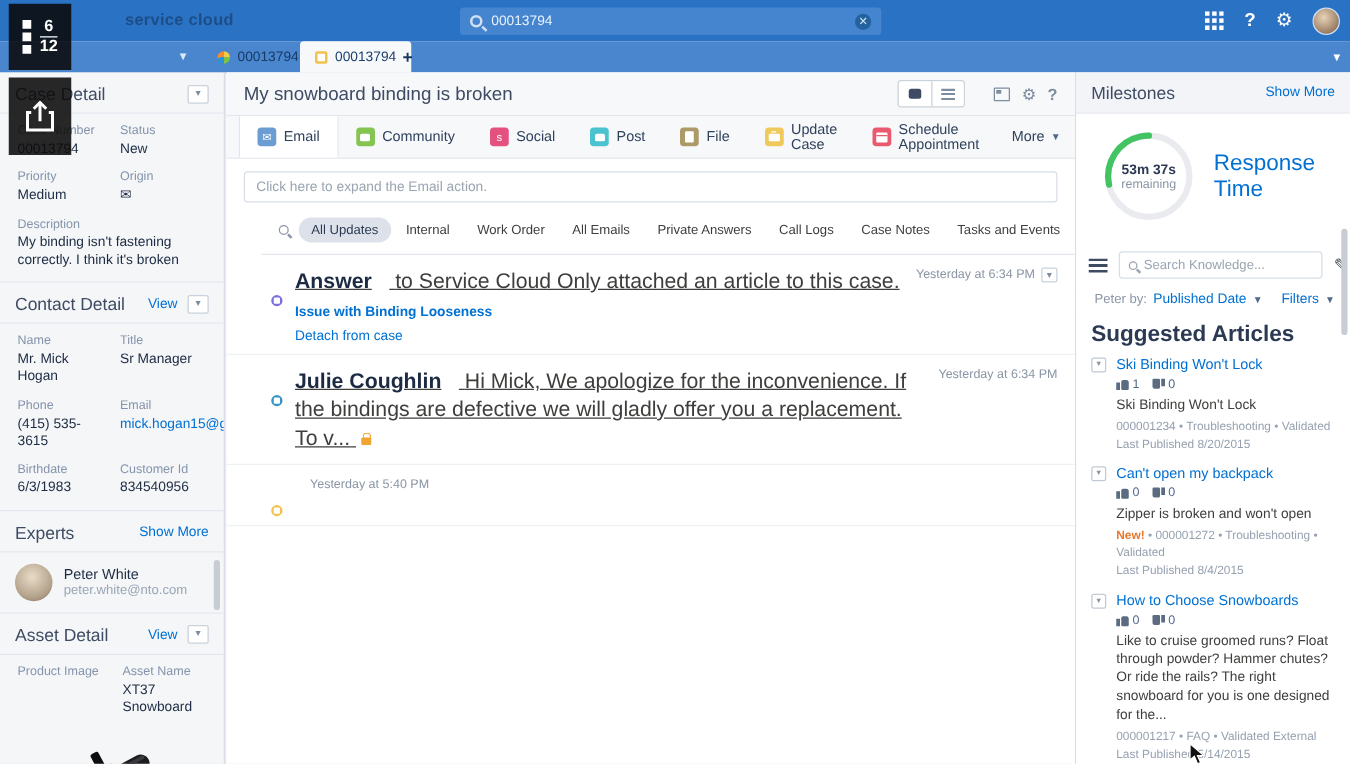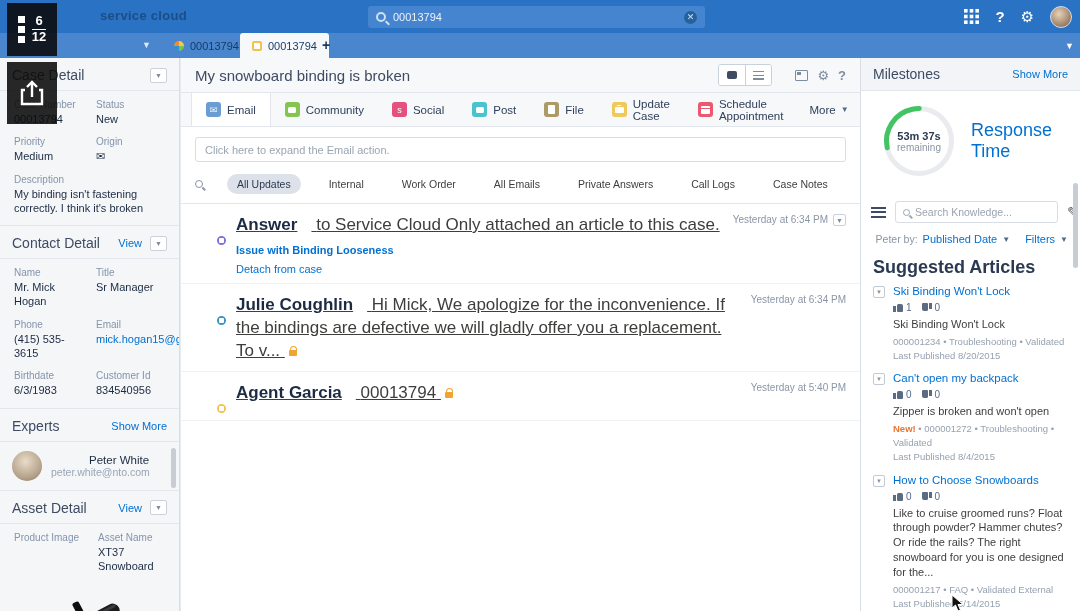--- a/index.html
+++ b/index.html
@@ -52,21 +52,21 @@
   .lnk { color:#0070d2; font-size:11px; cursor:pointer; text-decoration:none; }
   .dd-btn { width:17px; height:15px; border:1px solid #c9d1da; border-radius:2px; background:#fff; color:#7e8ca0;
     font-size:7px; display:flex; align-items:center; justify-content:center; cursor:pointer; }
   .fields { padding:8px 12px 10px 14px; display:grid; grid-template-columns:74px 1fr; column-gap:8px; row-gap:10px; border-bottom:1px solid #e3e7ed; }
   .field.full { grid-column:1 / span 2; }
   .flabel { font-size:10px; color:#8494ab; margin-bottom:2px; }
   .fvalue { font-size:11px; color:#1c2b43; line-height:1.3; }
   .fvalue.link { color:#0070d2; cursor:pointer; }
   .expert-row { display:flex; align-items:center; gap:9px; padding:9px 12px; border-bottom:1px solid #e3e7ed; position:relative; }
   .avatar-sm { width:30px; height:30px; border-radius:50%; background:radial-gradient(circle at 45% 35%, #e9dcc8, #b3a18a 65%, #77675a); flex:none; }
-  .expert-name { font-size:11.5px; color:#1c2b43;margin-left:38px; }
+  .expert-name { font-size:11.5px; color:#1c2b43; }
   .expert-mail { font-size:10.5px; color:#9aa6b5; }
   .lscroll { position:absolute; right:3px; top:6px; width:5px; height:40px; background:#c8cdd4; border-radius:3px; cursor:pointer; }
   .asset-grid { padding:8px 12px 6px 14px; display:grid; grid-template-columns:84px 1fr; border-bottom:1px solid #e3e7ed; }
   .board-wrap { grid-column:1 / span 2; padding:6px 0 4px 6px; }
 
   
   .case-head { height:35px; background:#f7f8fa; border-bottom:1px solid #e3e7ed; display:flex; align-items:center; padding:0 14px; }
   .case-title { font-size:15px; color:#3e4b63; flex:1; }
   .view-group { display:flex; border:1px solid #c9d1da; border-radius:3px; overflow:hidden; margin-right:14px; }
   .vg-btn { width:26px; height:20px; background:#fff; display:flex; align-items:center; justify-content:center; cursor:pointer; }
@@ -91,21 +91,21 @@
   .sh-cal { width:9px; height:8px; background:#fff; border-radius:1px; position:relative; }
   .sh-cal::before { content:''; position:absolute; top:2px; left:0; right:0; height:1.5px; background:#ea596e; }
   .more-tab { display:flex; align-items:center; gap:5px; padding:0 12px; font-size:11.5px; color:#30415c; cursor:pointer; }
   .caret { font-size:8px; color:#54698d; }
 
   .composer { margin:10px 14px 8px 14px; }
   .composer input { width:100%; height:25px; border:1px solid #d8dde6; border-radius:3px; background:#fff;
     font-size:11px; font-family:inherit; padding:0 9px; color:#3e3e3c; outline:none; }
   .composer input::placeholder { color:#9aa5b1; }
 
-  .filters { display:flex; align-items:center; gap:18px; padding:4px 14px 9px 14px; border-bottom:1px solid #e3e7ed; }
+  .filters { display:flex; align-items:center; gap:2px; padding:4px 14px 9px 14px; border-bottom:1px solid #e3e7ed;margin-left:28px; }
   .f-mag { width:8px; height:8px; border:1.5px solid #8a95a5; border-radius:50%; position:relative; margin-right:6px; flex:none; }
   .f-mag::after { content:''; position:absolute; width:4px; height:1.5px; background:#8a95a5; transform:rotate(45deg); left:6px; top:7px; }
   .fpill { font-size:10.5px; color:#3e3e3c; padding:4px 10px; border-radius:11px; cursor:pointer; white-space:nowrap; }
   .fpill.sel { background:#dde2ea; color:#2b3a52; }
   .f-set { margin-left:auto; width:12px; height:10px; cursor:pointer;
     background:linear-gradient(#8a95a5 0 1.5px, transparent 1.5px 4px, #8a95a5 4px 5.5px, transparent 5.5px 8px, #8a95a5 8px 9.5px); }
 
   .feed-item { display:flex; padding:10px 14px 8px 14px; border-bottom:1px solid #eef1f4; }
   .fi-av { position:relative; width:30px; height:30px; flex:none; margin-right:11px; }
   .fi-av .ph { width:30px; height:30px; border-radius:50%; background:radial-gradient(circle at 45% 35%, #d9c2ad, #8f7460 70%, #55433a); }
@@ -455,27 +455,20 @@
       </span>
   </div>
 
   <div class="feed-item">
     <span class="fi-av">
       <span class="ph"></span>
       <span class="badge b-yellow">
           <i></i>
         </span>
     </span>
-    <div class="fi-body">
-      <div class="fi-line">
-        <span class="fi-author">Agent Garcia</span>
-        <span>00013794</span>
-        <span class="lock"></span>
-      </div>
-    </div>
     <span class="fi-time">
         <span>Yesterday at 5:40 PM</span>
       </span>
   </div>
 </main>
 
 <aside class="rightbar">
   <div class="rsec-head">
     <span>Milestones</span>
     <a class="lnk">Show More</a>

